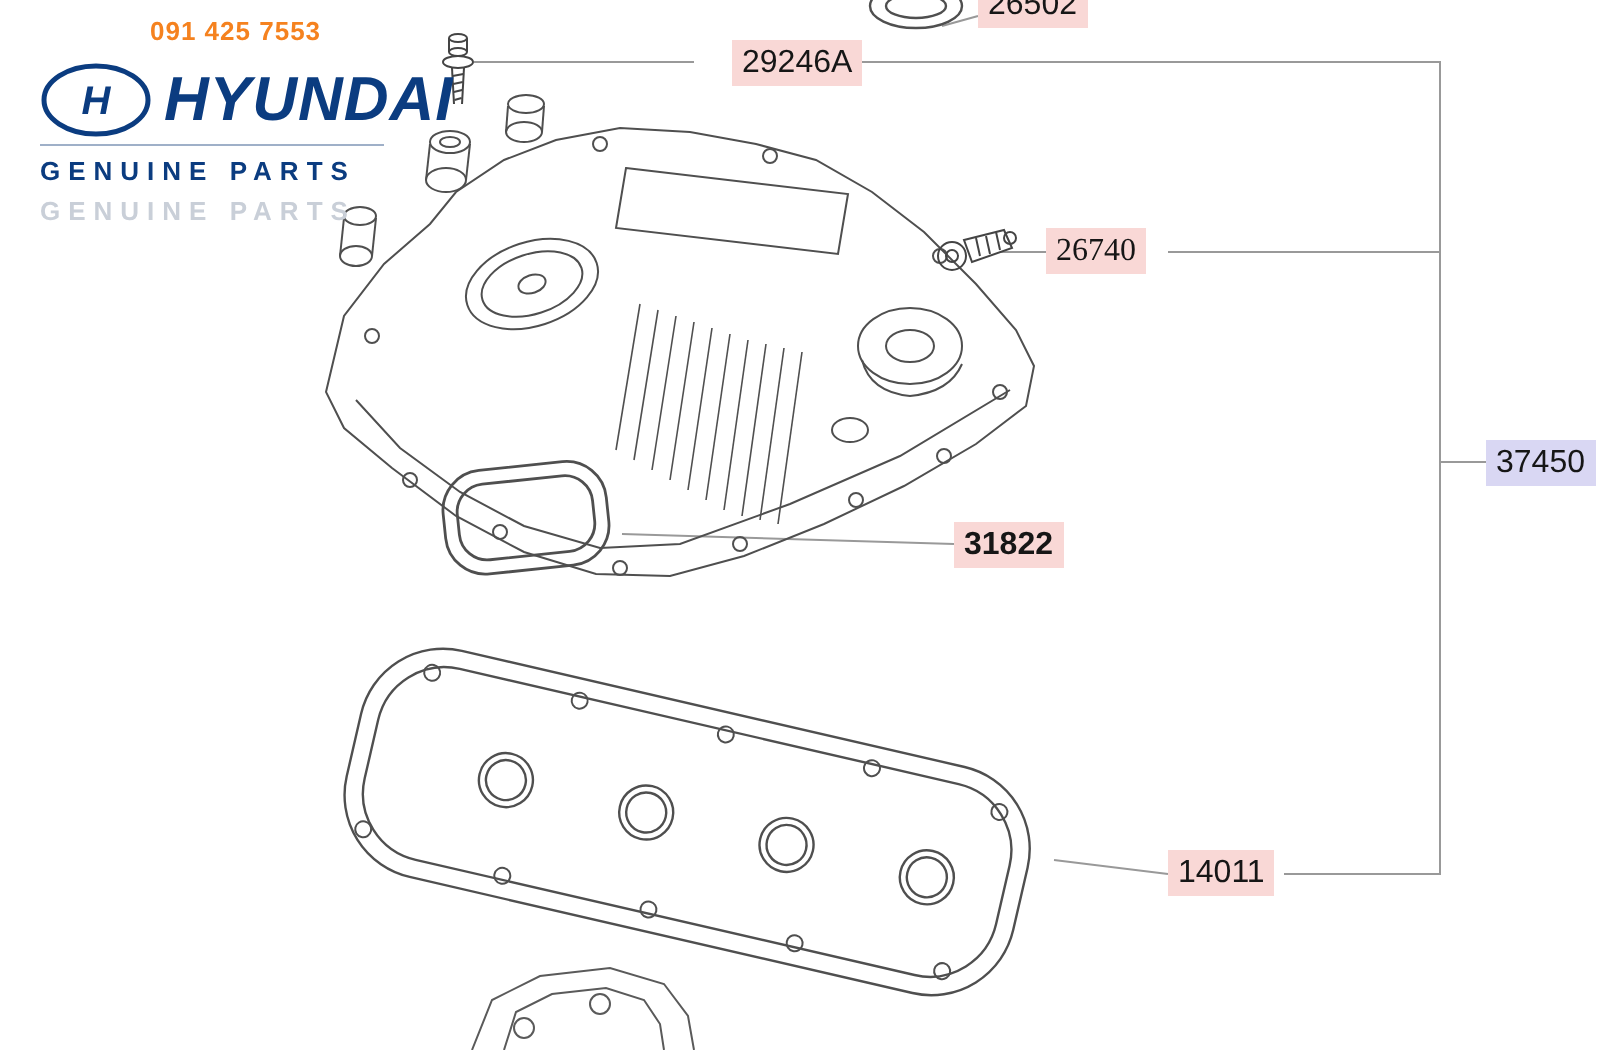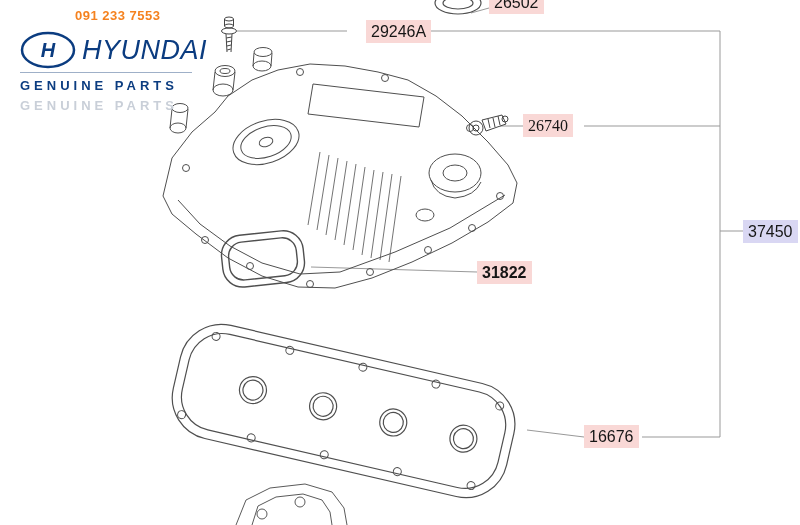--- a/index.html
+++ b/index.html
@@ -5,21 +5,21 @@
   html,body{margin:0;padding:0;background:#fff;}
   .canvas{
     position:relative;width:800px;height:525px;background:#ffffff;
     overflow:hidden;font-family:"Liberation Sans", sans-serif;
   }
   
   .header{position:absolute;left:20px;top:6px;width:200px;}
   .phone{position:absolute;left:55px;top:2px;font-size:13px;font-weight:bold;color:#f5821f;letter-spacing:.5px;}
   .logo-row{position:absolute;left:0;top:24px;display:flex;align-items:center;}
   .logo-oval{display:block;}
-  .brand{font-size:27px;font-weight:normal;color:#0b3c80;letter-spacing:.5px;margin-left:6px;font-style:italic;}
+  .brand{font-size:31px;font-weight:bold;color:#0b3c80;letter-spacing:.5px;margin-left:6px;font-style:italic;}
   .rule{position:absolute;left:0;top:66px;width:172px;height:1px;background:#9fb0c8;}
   .tagline{position:absolute;left:0;top:72px;font-size:13px;font-weight:bold;color:#0b3c80;letter-spacing:4px;white-space:nowrap;}
   .watermark{position:absolute;left:0;top:92px;font-size:13px;font-weight:bold;color:#c9cfd8;letter-spacing:4px;white-space:nowrap;}
   
   .plabel{position:absolute;font-size:16px;line-height:21px;padding:1px 5px;color:#161616;white-space:nowrap;cursor:pointer;}
   .pink{background:#f9d8d6;}
   .blue{background:#d9d7f3;}
   .lbl-26502{left:489px;top:-9px;}
   .lbl-29246A{left:347px;top:20px;margin-left:19px;}
   .lbl-26740{left:523px;top:114px;font-family:Liberation Serif, serif;}
@@ -166,33 +166,33 @@
 
     <g stroke="#5a5a5a" stroke-width="1" fill="none">
       <path d="M236,525 L246,500 L270,488 L305,484 L332,492 L344,508 L347,525"></path>
       <path d="M252,525 L258,506 L276,497 L303,494 L322,500 L330,512 L332,525"></path>
       <circle cx="262" cy="514" r="5"></circle>
       <circle cx="300" cy="502" r="5"></circle>
     </g>
   </svg>
 
   <div class="header">
-    <div class="phone">091 233 7553</div>
+    <div class="phone">091 425 7553</div>
     <div class="logo-row">
       <svg class="logo-oval" width="56" height="40" viewBox="0 0 56 40">
         <ellipse cx="28" cy="20" rx="26" ry="17" fill="none" stroke="#0b3c80" stroke-width="2.5"></ellipse>
         <text x="28" y="27" text-anchor="middle" font-size="20" font-weight="bold" font-style="italic" fill="#0b3c80" font-family="Liberation Sans, sans-serif">H</text>
       </svg>
       <div class="brand">HYUNDAI</div>
     </div>
     <div class="rule"></div>
     <div class="tagline">GENUINE PARTS</div>
     <div class="watermark">GENUINE PARTS</div>
   </div>
 
   <div class="plabel pink lbl-26502">26502</div>
   <div class="plabel pink lbl-29246A">29246A</div>
   <div class="plabel pink lbl-26740">26740</div>
   <div class="plabel blue lbl-22410">37450</div>
   <div class="plabel pink lbl-31822">31822</div>
-  <div class="plabel pink lbl-22441">16676</div>
+  <div class="plabel pink lbl-22441">14011</div>
 
 </div>
 
 </body></html>

